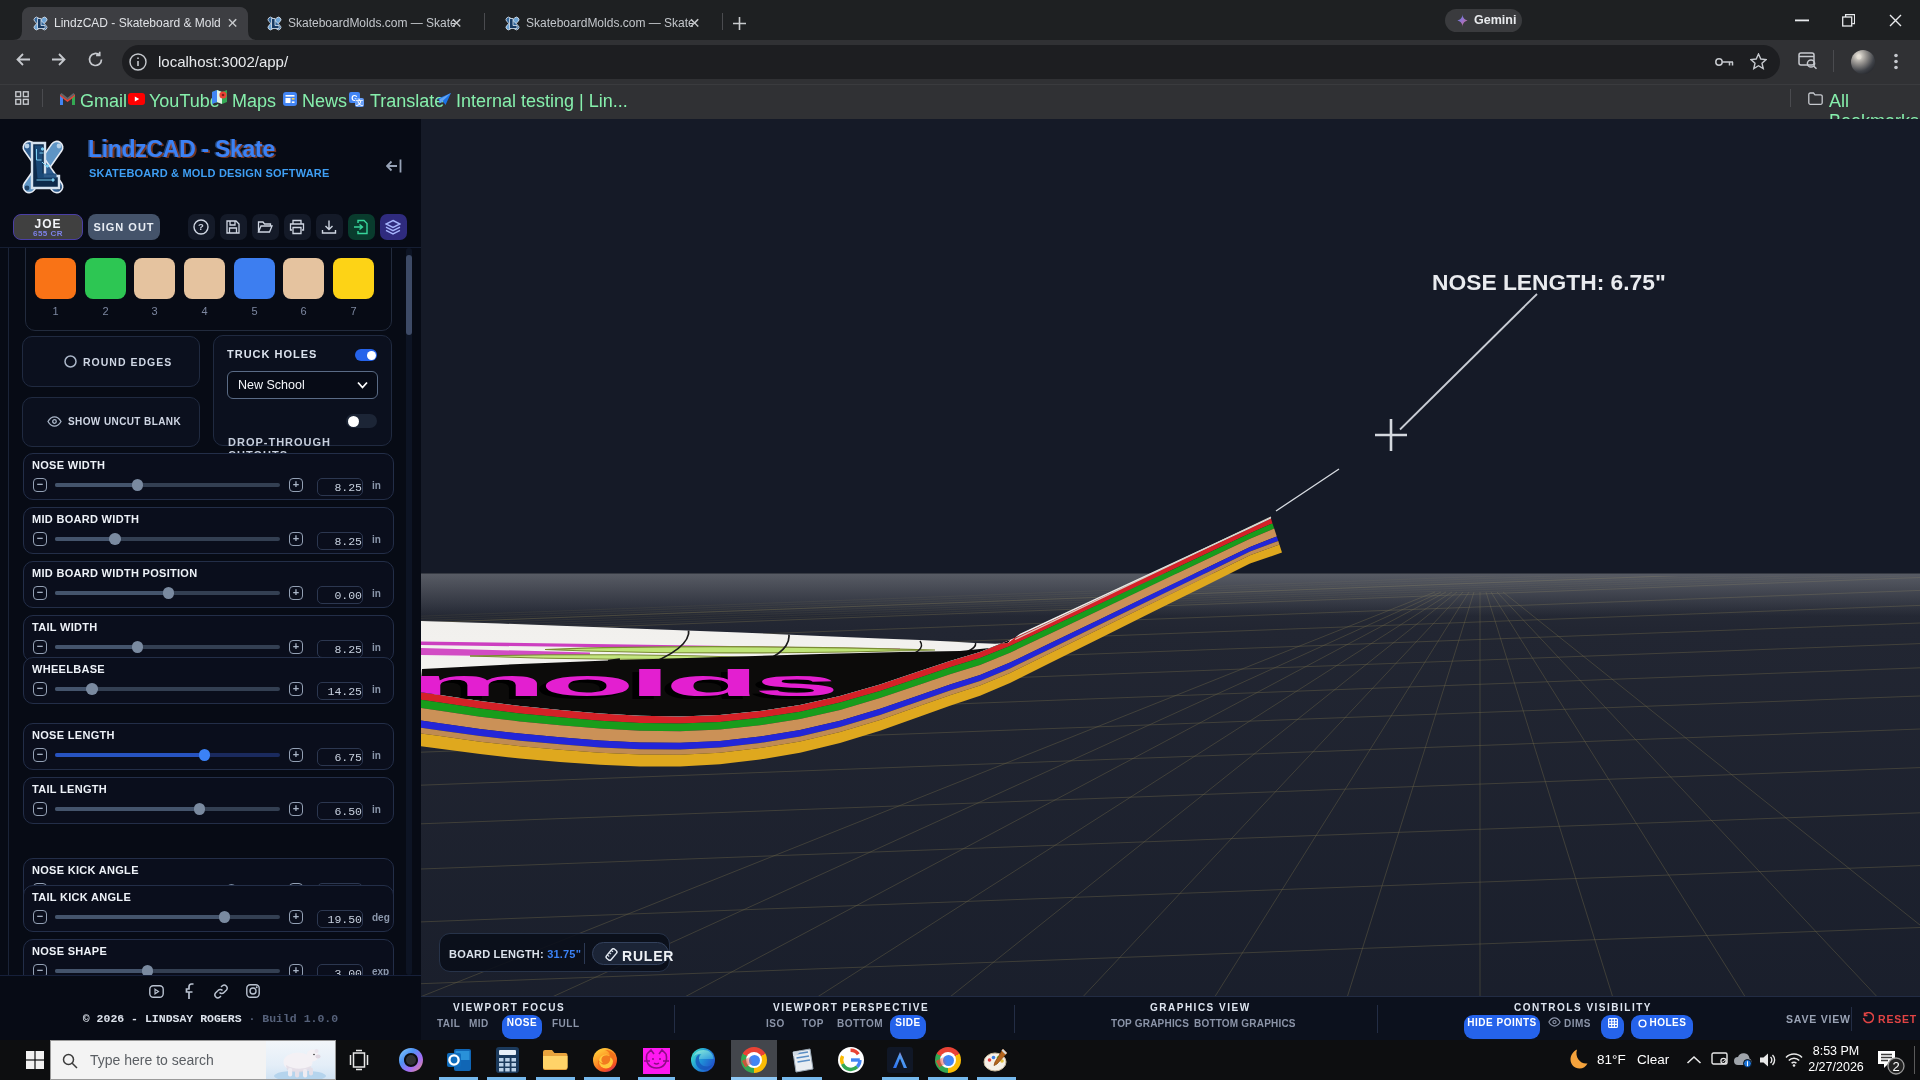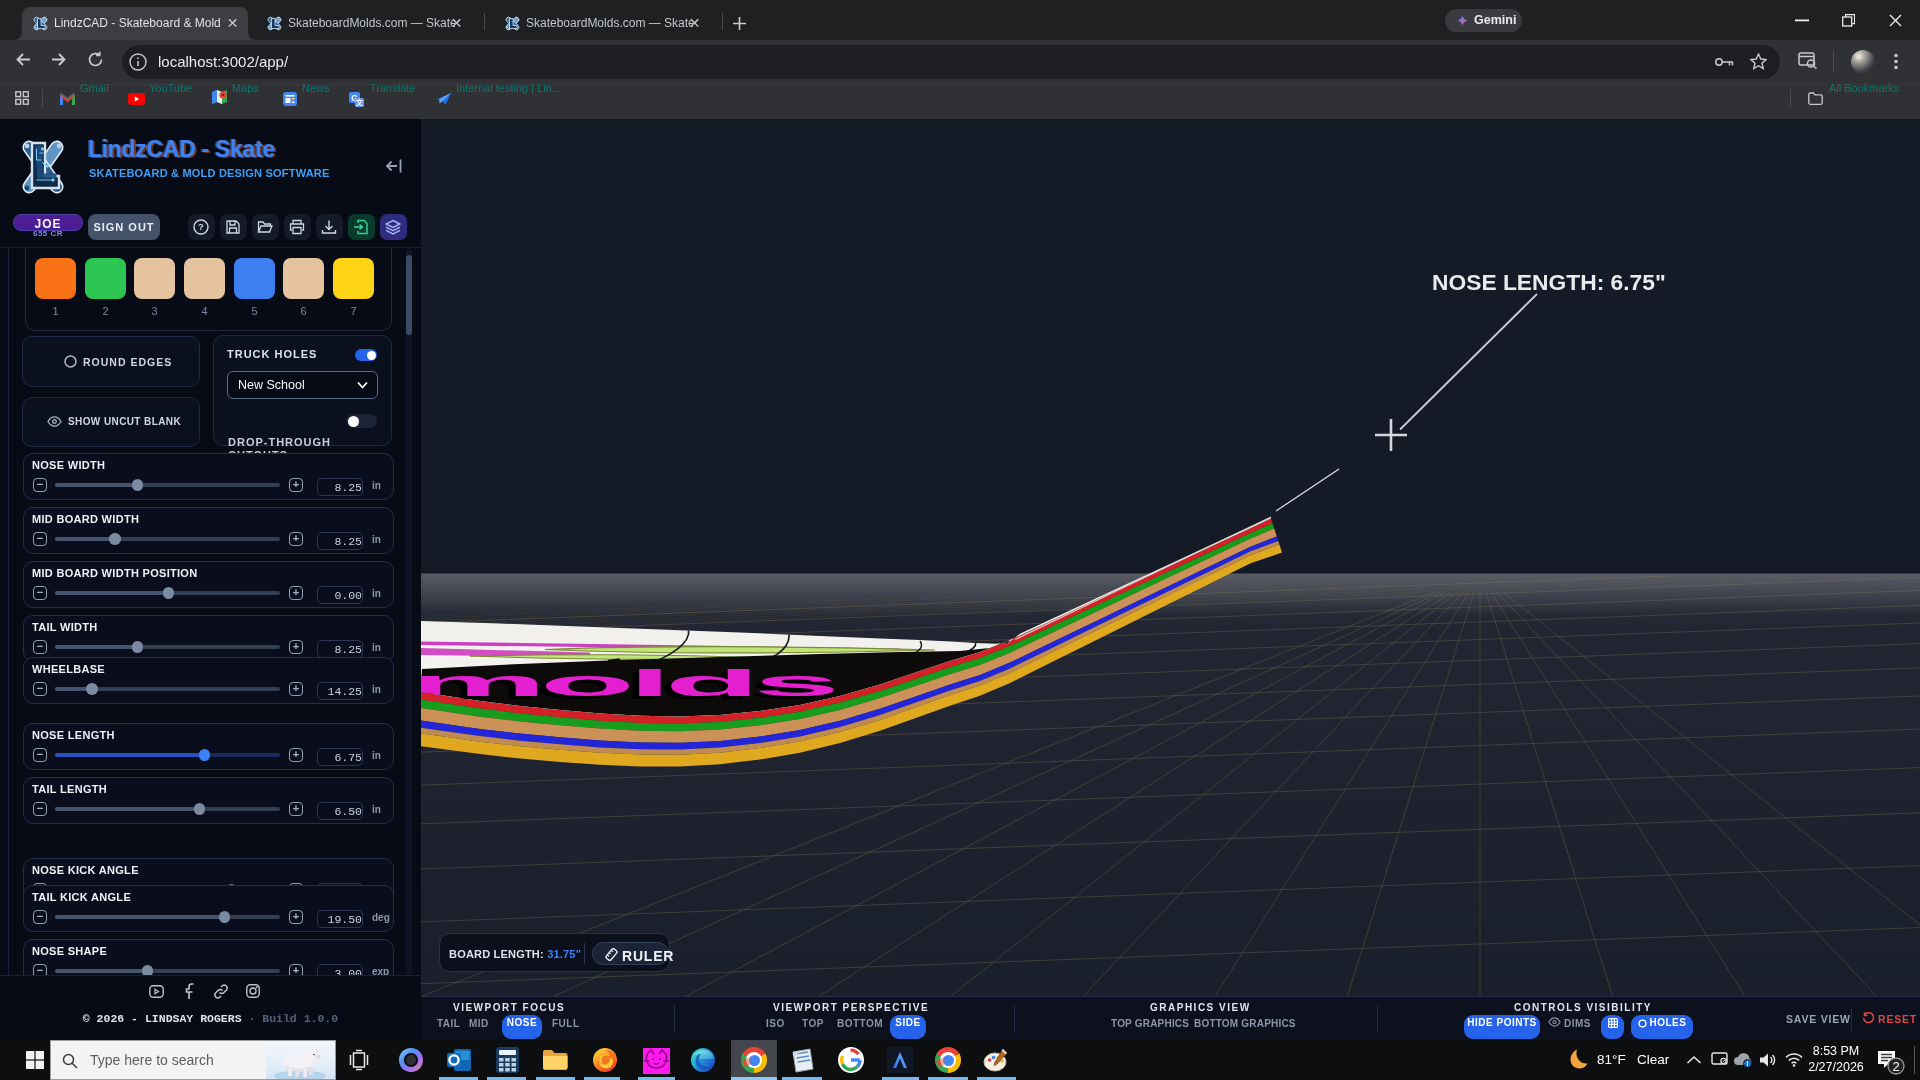--- a/index.html
+++ b/index.html
@@ -13,21 +13,21 @@
 .tab .title { position:absolute; left:32px; top:9px; font-size:12px; color:#dfe1e5; white-space:nowrap; overflow:hidden; width:168px; }
 .tab.inactive .title { color:#c3c6cb; }
 .tab .fav { position:absolute; left:10px; top:8px; width:17px; height:17px; }
 .tab .close { position:absolute; right:8px; top:9px; width:15px; height:15px; color:#c8cacd; font-size:14px; line-height:15px; text-align:center; }
 .tabsep { position:absolute; top:13px; width:1px; height:17px; background:#4a4b4f; }
 #toolbar { position:absolute; left:0; top:40px; width:1920px; height:44px; background:#303134; }
 #bookmarks { position:absolute; left:0; top:84px; width:1920px; height:35px; background:#303134; border-top:1px solid #3a3b3e; }
 .navic { position:absolute; top:51px; color:#c6c9ce; }
 #addrpill { position:absolute; left:122px; top:45px; width:1658px; height:34px; border-radius:17px; background:#1d1e21; }
 #addrtext { position:absolute; left:158px; top:53px; font-size:15px; color:#e8eaed; }
-.bmitem { position:absolute; top:78px; height:20px; font-size:11px; color:#0f766e; line-height:20px; }
+.bmitem { position:absolute; top:91px; height:20px; font-size:18px; color:#86efac; line-height:20px; }
 
 #app { position:absolute; left:0; top:119px; width:1920px; height:921px; background:#070b15; }
 #sidebar { position:absolute; left:0; top:0; width:421px; height:921px; background:#070b15; overflow:hidden; }
 #viewport { position:absolute; left:421px; top:0; width:1499px; height:921px; background:#151a27; overflow:hidden; }
 
 .card { position:absolute; background:#0b101e; border:1px solid #202a40; border-radius:10px; }
 .sldcard { position:absolute; left:23px; width:371px; height:47px; background:#0a0e1c; border:1px solid #232e48; border-radius:10px; }
 .sldlab { position:absolute; left:8px; top:5px; font-size:11px; font-weight:bold; color:#eef2f8; letter-spacing:0.3px; }
 .pmbtn { position:absolute; width:14px; height:14px; border:1.5px solid #93a0b4; border-radius:4px; color:#aab6c8; font-size:11px; line-height:11px; text-align:center; font-weight:bold; }
 .track { position:absolute; left:31px; top:29px; width:225px; height:3.5px; border-radius:2px; background:#333f52; }
@@ -250,21 +250,21 @@
           <circle cx="36.5" cy="30" r="1.2" fill="#7fd0f2"></circle>
           <circle cx="42" cy="44" r="1.2" fill="#7fd0f2"></circle>
         </g>
   </svg>
   <div class="abs" style="left:88px;top:17px;font-size:23px;font-weight:bold;color:#3b82f6;letter-spacing:-0.3px;text-shadow:1.8px 1.2px 0 rgba(225,95,45,0.5),-1.5px -0.5px 0 rgba(80,150,255,0.4);">LindzCAD - Skate</div>
   <div class="abs" style="left:89px;top:48px;font-size:11px;font-weight:bold;color:#3f9ff4;letter-spacing:0.2px;">SKATEBOARD &amp; MOLD DESIGN SOFTWARE</div>
   <svg class="abs" style="left:386px;top:40px" width="16" height="14" viewBox="0 0 16 14">
         <path d="M11 7 H1 M5.5 2.5 L1 7 L5.5 11.5 M14.5 0.5 V13.5" fill="none" stroke="#97a3b7" stroke-width="1.8"></path>
       </svg>
 
-  <div class="abs" style="left:13px;top:95px;width:70px;height:17px;background:#4c1d95;border:1.5px solid #4a3fa5;border-radius:8px;text-align:center;">
+  <div class="abs" style="left:13px;top:95px;width:70px;height:26px;background:#404040;border:1.5px solid #4a3fa5;border-radius:8px;text-align:center;">
     <div style="font-size:12px;font-weight:bold;color:#f2f4f8;margin-top:2px;letter-spacing:1px;">JOE</div>
     <div style="font-size:8px;font-weight:bold;color:#7d82e8;letter-spacing:0.5px;margin-top:-2px;">655 CR</div>
   </div>
   <div class="abs" style="left:88px;top:95px;width:72px;height:26px;background:#44536a;border-radius:8px;text-align:center;line-height:26px;font-size:11px;font-weight:bold;color:#e8edf4;letter-spacing:1px;">SIGN OUT</div>
   <div class="abs" style="left:188px;top:95px;width:27px;height:26px;background:#141a28;border-radius:7px;"><svg style="margin:5px" width="16" height="16" viewBox="0 0 16 16">
           <circle cx="8" cy="8" r="7" fill="none" stroke="#cfd6e2" stroke-width="1.4"></circle>
           <text x="8" y="11.4" font-size="9.5" font-weight="bold" fill="#cfd6e2" text-anchor="middle">?</text>
         </svg></div>
   <div class="abs" style="left:220px;top:95px;width:27px;height:26px;background:#141a28;border-radius:7px;"><svg style="margin:5px" width="16" height="16" viewBox="0 0 16 16">
           <path d="M2 2 h9 l3 3 v9 h-12 Z M5 2 v4 h5 v-4 M4.5 14 v-5 h7 v5" fill="none" stroke="#cfd6e2" stroke-width="1.3"></path>

